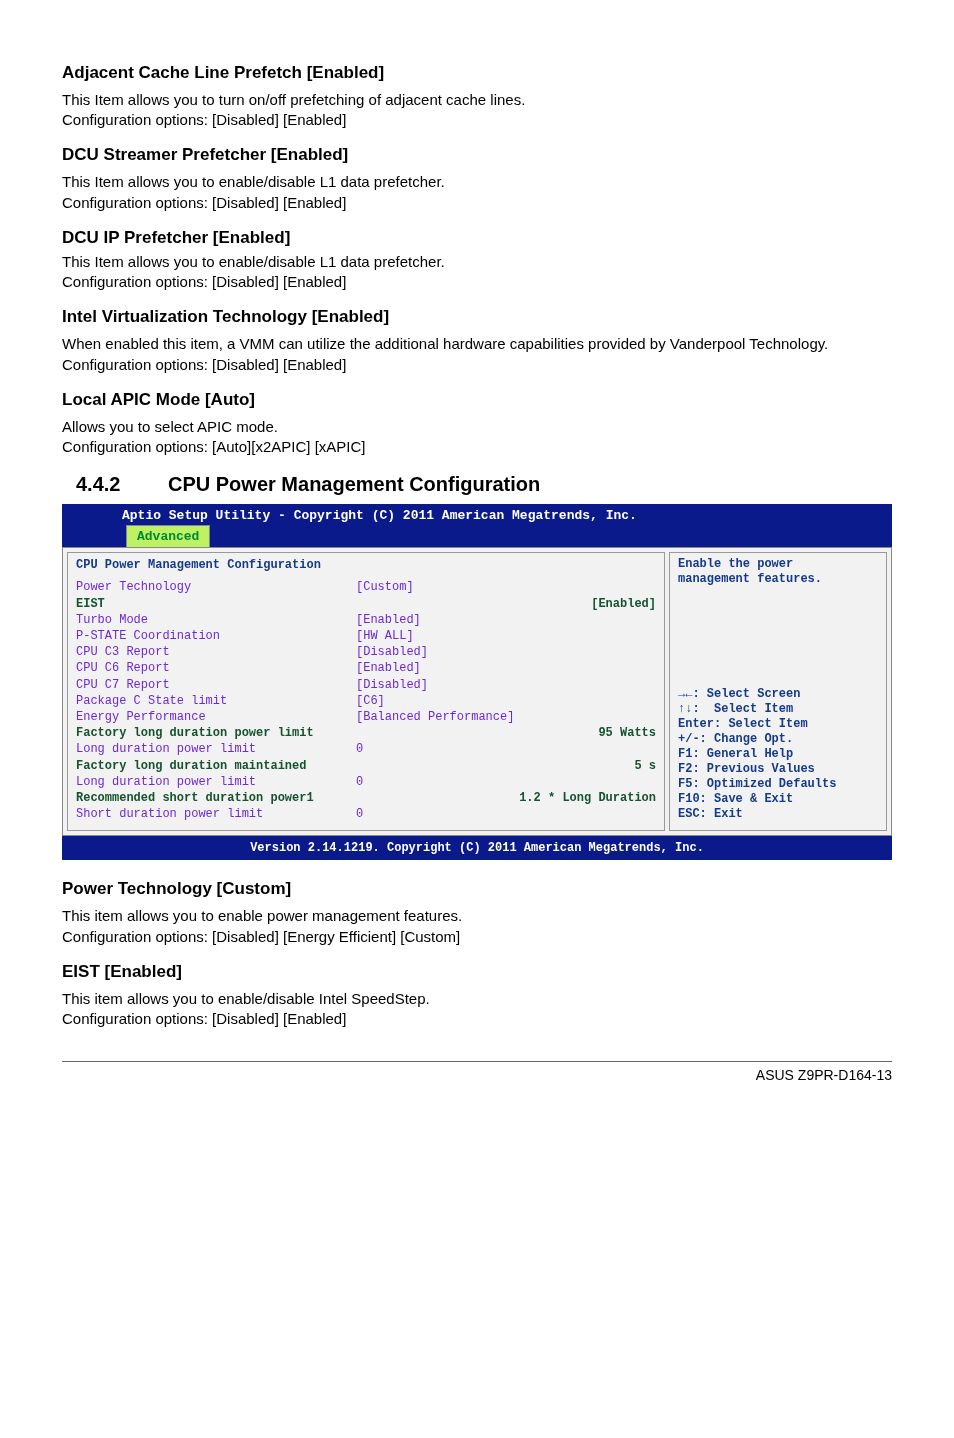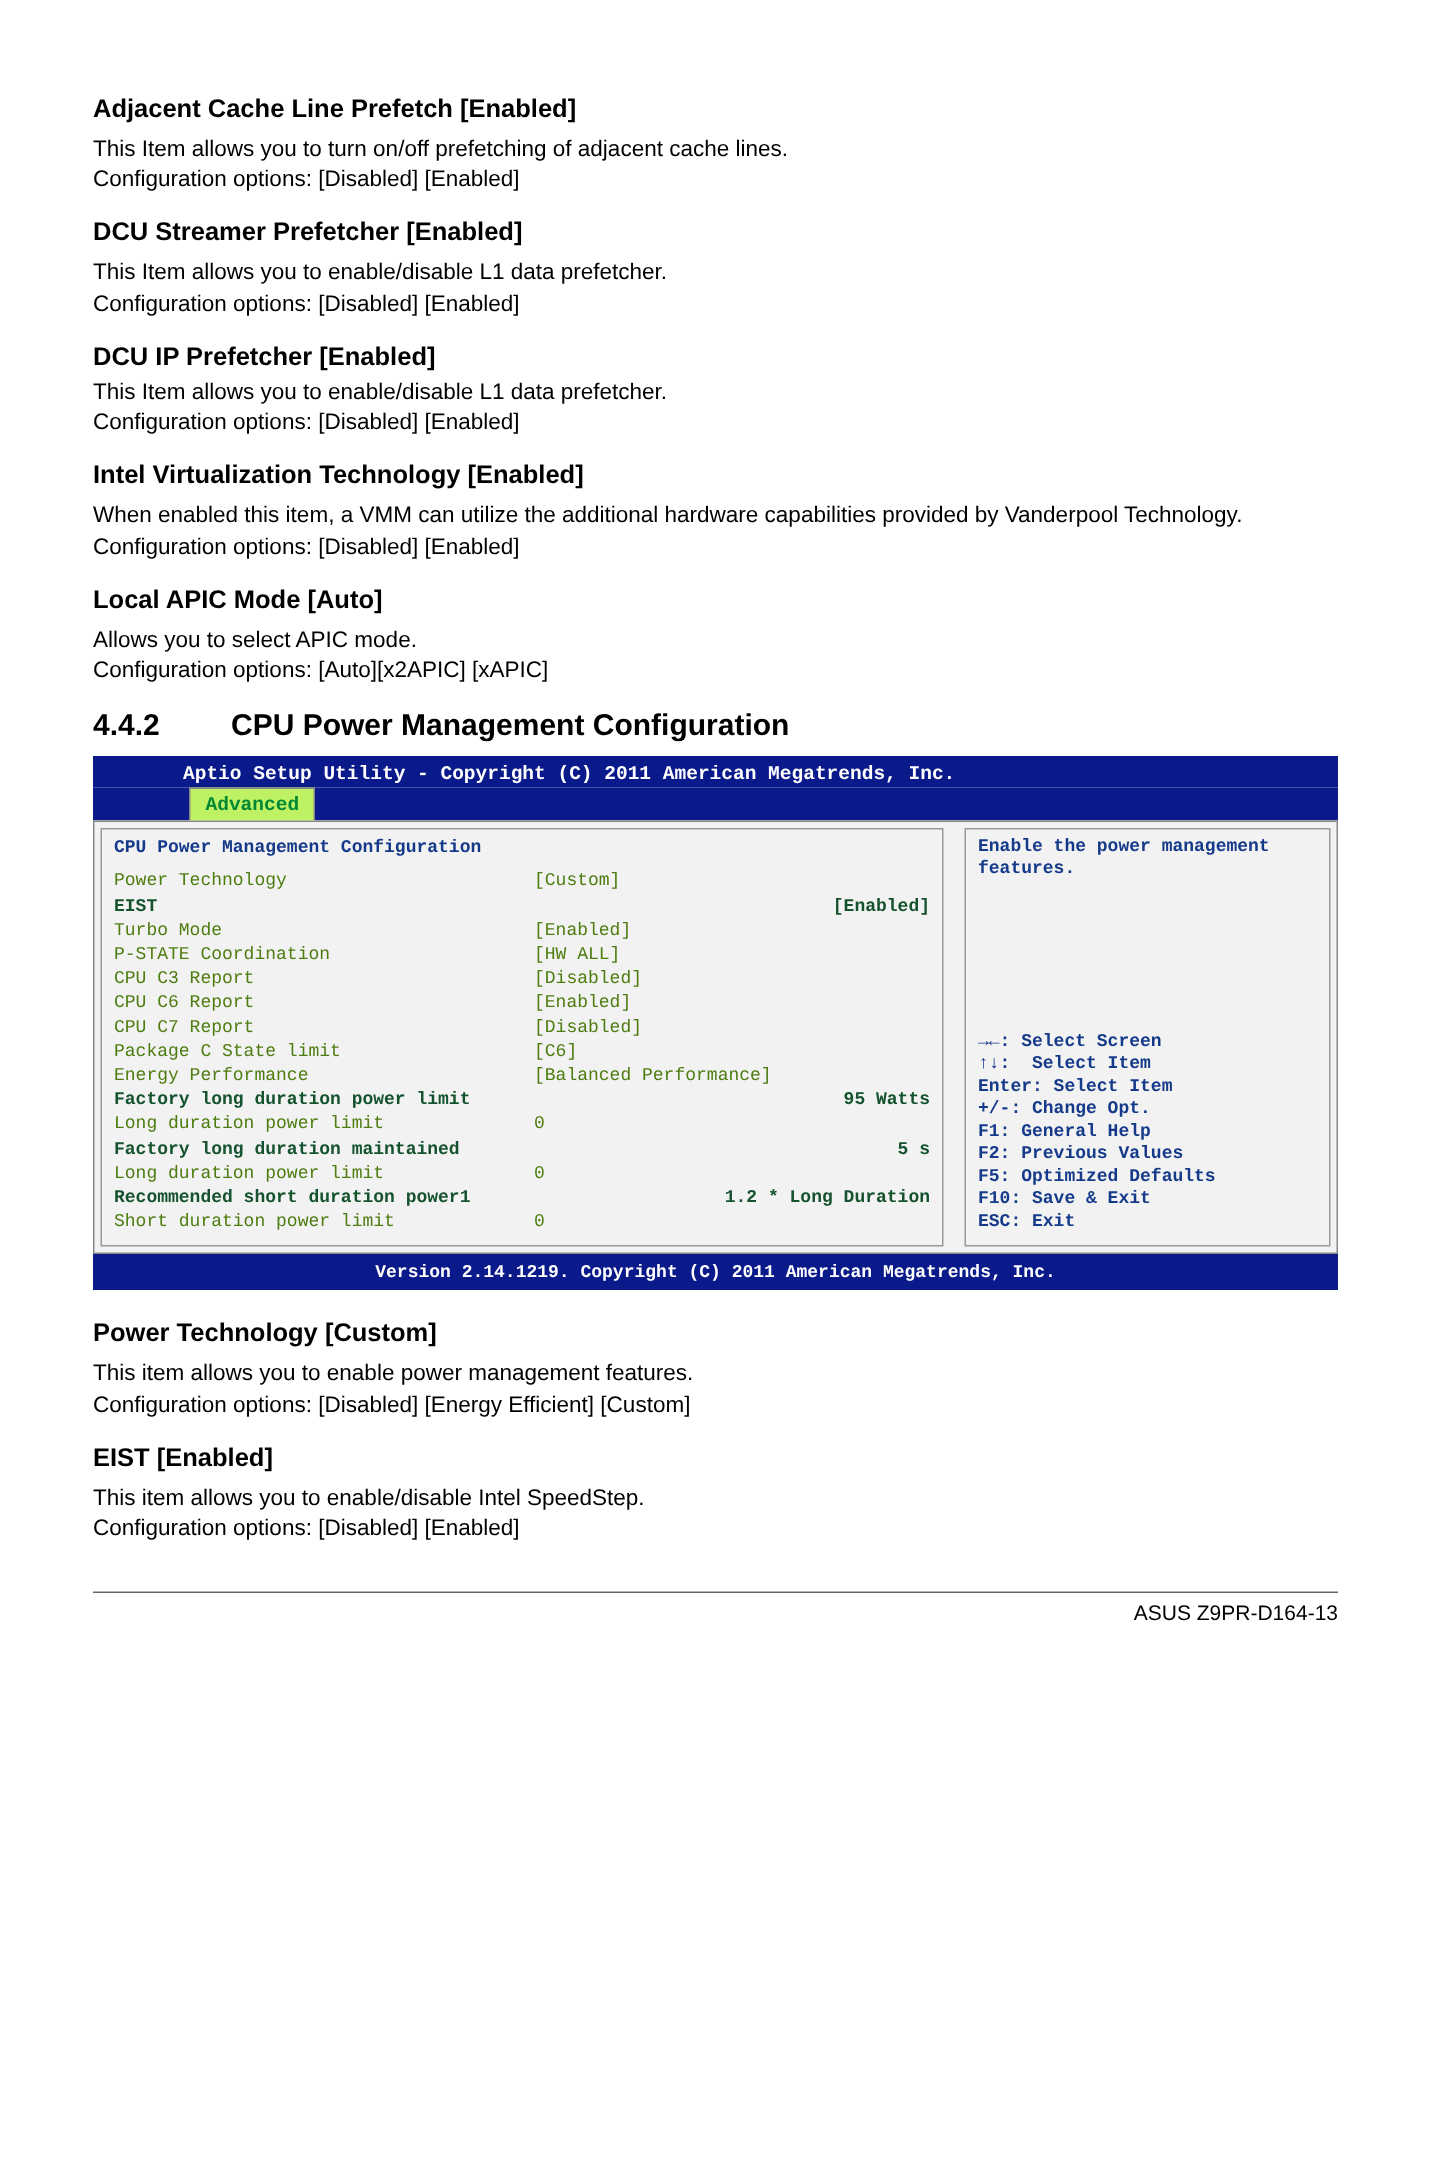--- a/index.html
+++ b/index.html
@@ -1,34 +1,34 @@
 <!DOCTYPE html>
 <html><head>
 <meta charset="utf-8">
 <style>
 * { box-sizing: border-box; margin: 0; padding: 0; }
 body { background: #fff; font-family: Arial, Helvetica, sans-serif; width: 954px; margin: 0 auto; padding: 60px 62px 0 62px; color: #000; font-size: 15px; line-height: 1.35; }
 h2.sub { font-weight: bold; font-size: 17px; margin-top: 2px; margin-bottom: 5px; }
 p.desc { font-size: 15px; margin-bottom: 14px; line-height: 1.35; }
-.sec-row { display: flex; align-items: center; }
+.sec-row { display: flex; align-items: center; margin-left: 14px; }
 .sec-num { font-weight: bold; font-size: 20px; width: 92px; }
 .sec-title { font-weight: bold; font-size: 20px; }
 
 .bios-outer { margin-top: 6px; margin-bottom: 18px; }
 .bios-header { background: #0a1a8a; color: #fff; font-family: "Courier New", monospace; font-weight: bold; font-size: 13px; padding: 3px 8px 0 8px; }
 .tab-row { background: #0a1a8a; padding: 0 0 0 64px; }
 .tab { display: inline-block; background: #bef264; color: #083; font-family: "Courier New", monospace; font-weight: bold; font-size: 13px; padding: 2px 10px; border: 1px solid #888; border-bottom: none; }
 .bios-body { display: flex; border: 1px solid #888; background: #f2f2f2; font-family: "Courier New", monospace; font-size: 12px; }
 .bios-left { flex: 1; border: 1px solid #999; margin: 4px; padding: 4px 8px 8px 8px; }
-.bios-right { width: 244px; border: 1px solid #999; margin: 4px 4px 4px 10px; padding: 4px 24px 8px 8px; display: flex; flex-direction: column; }
+.bios-right { width: 218px; border: 1px solid #999; margin: 4px 4px 4px 0; padding: 4px 24px 8px 8px; display: flex; flex-direction: column; }
 .bios-left .title { color: #153a8a; font-weight: bold; margin-bottom: 6px; }
 .rowline { display: flex; white-space: pre; }
 .rowline .k { width: 280px; }
 .rowline .v { }
-.blue { color: #4d7c0f; }
+.blue { color: #6d28d9; }
 .boldline { font-weight: bold; color: #14532d; justify-content: space-between; }
 .help-top { color: #153a8a; font-weight: bold; line-height: 1.25; }
 .help-bot { color: #153a8a; font-weight: bold; margin-top: auto; line-height: 1.25; white-space: pre; }
 .bios-footer { background: #0a1a8a; color: #fff; font-family: "Courier New", monospace; font-weight: bold; font-size: 12px; text-align: center; padding: 4px 0; }
 hr.footline { border: none; border-top: 1px solid #666; margin-top: 24px; }
 </style>
 </head>
 <body>
 
 <h2 class="sub">Adjacent Cache Line Prefetch [Enabled]</h2>

